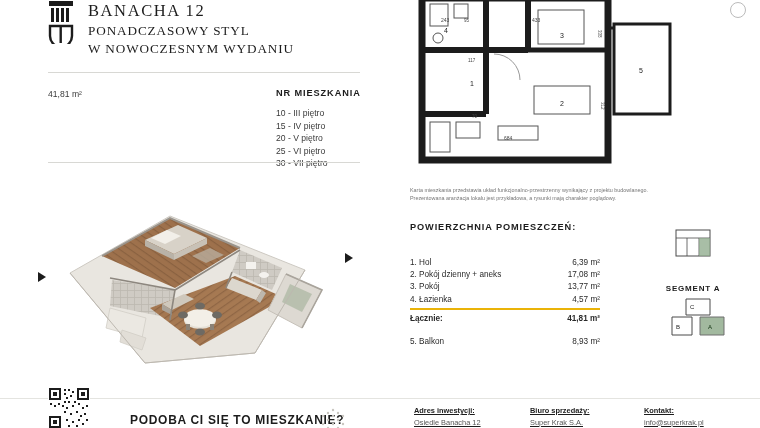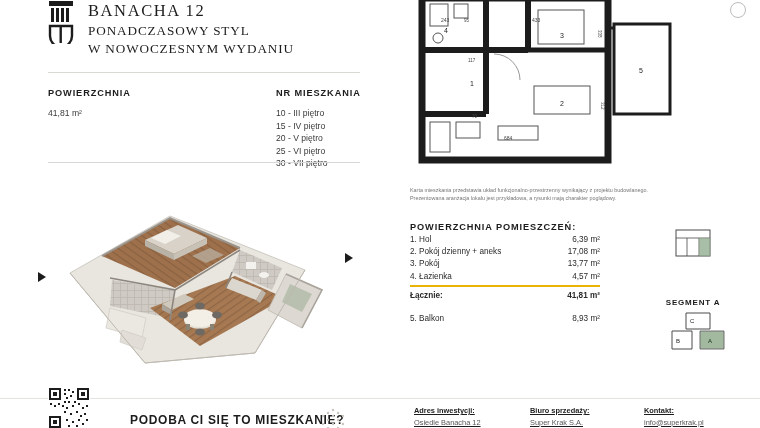--- a/index.html
+++ b/index.html
@@ -54,30 +54,30 @@
 
   .plan2d { position:absolute; left:10px; top:-6px; width:290px; height:180px; }
   .circle-badge { position:absolute; right:14px; top:2px; width:16px;height:16px; border:1px solid #bbb; border-radius:50%; }
 
   .disclaimer { position:absolute; left:12px; top:186px; width:300px;
     font-size:5.4px; color:#777; line-height:8px; }
 
   .area-title { position:absolute; left:12px; top:222px;
     font-size:9.2px; font-weight:700; letter-spacing:0.9px; text-transform:uppercase; }
 
-  .room-table { position:absolute; left:12px; top:234px; width:190px;text-align:center; }
+  .room-table { position:absolute; left:12px; top:257px; width:190px;text-align:center; }
   .room-row { display:flex; justify-content:space-between; font-size:8.2px; line-height:12.2px; color:#2a2a2a; }
   .room-row .rv { font-weight:400; }
   .room-row.total { font-weight:700; margin-top:2px; padding-top:3px; border-top:2px solid #eab308; }
   .room-row.total .rv { font-weight:700; }
   .room-row.balcony { margin-top:11px; }
 
   .segment { position:absolute; left:236px; top:228px; width:118px; }
   .segment-label { text-align:center; font-size:8px; font-weight:700; letter-spacing:0.8px;
-    text-transform:uppercase; margin-top:20px; }
+    text-transform:uppercase; margin-top:6px; }
 
   
   .footer { position:absolute; left:0; top:398px; width:760px; height:30px; background:#fff;
     border-top:1px solid #e4e4e0; }
   .qr { position:absolute; left:48px; top:-12px; width:42px; height:42px; }
   .footer-cta { position:absolute; left:130px; top:14px; font-size:12px; font-weight:700;
     letter-spacing:0.7px; text-transform:uppercase; }
   .hex-dots { position:absolute; left:318px; top:8px; width:30px; height:26px; }
   .foot-col { position:absolute; top:6px; font-size:7.4px; line-height:11.5px;text-decoration:underline; }
   .foot-col .fh { font-weight:700; color:#1c1c1c; }
@@ -105,21 +105,20 @@
       <div class="brand-title">
         <div class="l1">BANACHA 12</div>
         <div class="l2">PONADCZASOWY STYL</div>
         <div class="l2" style="margin-top:0">W NOWOCZESNYM WYDANIU</div>
       </div>
     </div>
 
     <div class="divider" style="left:48px; top:72px; width:312px;"></div>
 
     <div class="info-block" style="left:48px; top:88px; width:180px;">
-      <div class="info-label">POWIERZCHNIA</div>
       <div class="info-value">41,81 m²</div>
     </div>
 
     <div class="info-block" style="left:276px; top:88px; width:120px;">
       <div class="info-label">NR MIESZKANIA</div>
       <ul class="info-list">
         <li>10 - III piętro</li>
         <li>15 - IV piętro</li>
         <li>20 - V piętro</li>
         <li>25 - VI piętro</li>

